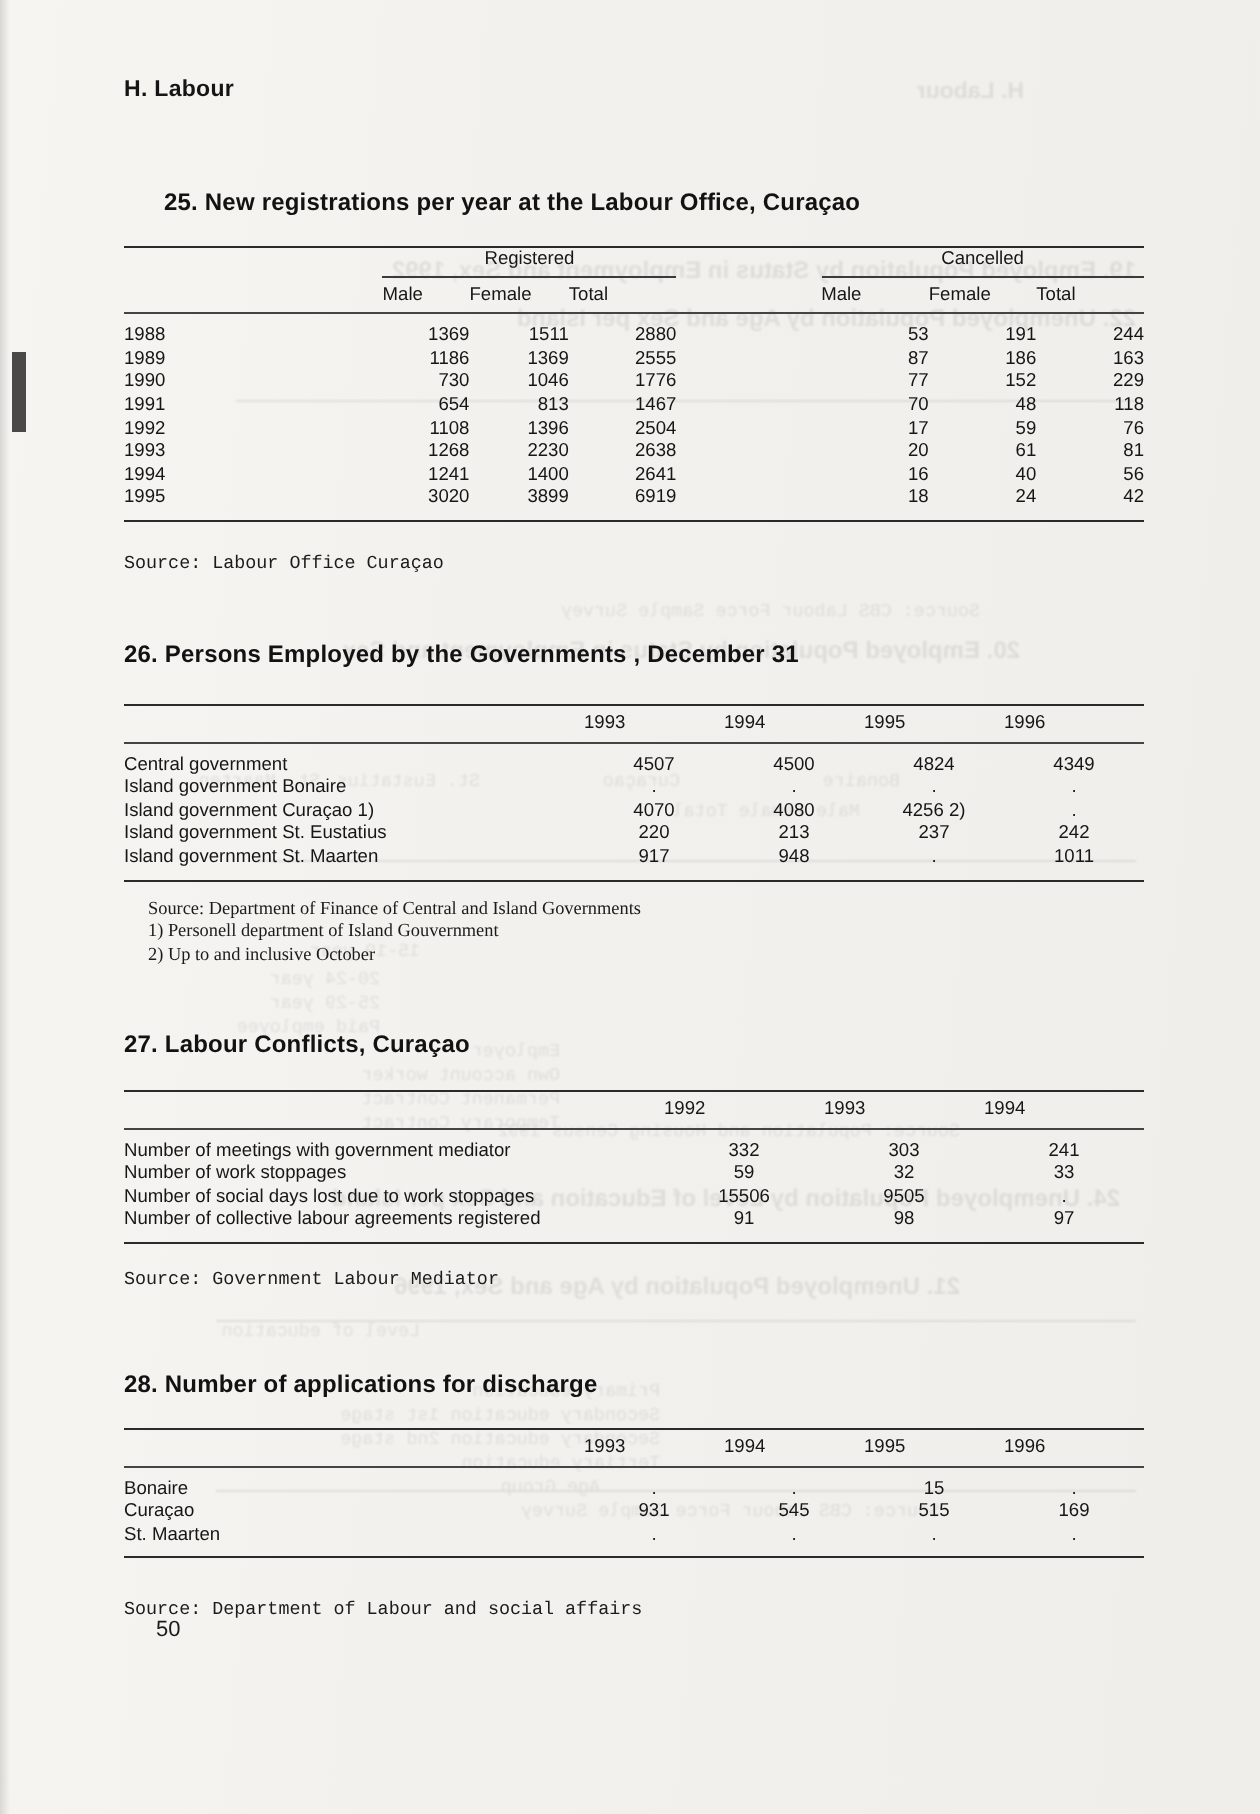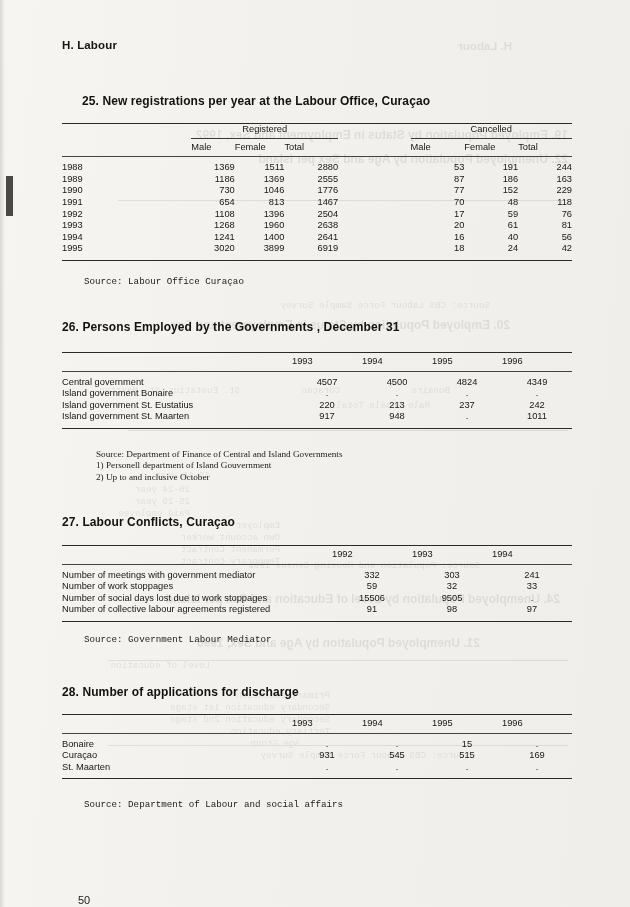--- a/index.html
+++ b/index.html
@@ -83,21 +83,20 @@
     font-weight: bold;
     color: #121212;
     letter-spacing: .1px;
   }
   .src {
     font-family: "Liberation Mono", monospace;
     font-size: 9.2px;
     color: #1b1b1b;
     line-height: 11.4px;
     white-space: pre;
-    margin-left: 22px;
   }
   .page-no {
     font-size: 11px;
     color: #1b1b1b;
     font-weight: normal;
   }
 
   
   table.dt {
     border-collapse: collapse;
@@ -267,21 +266,21 @@
         <td class="num">1396</td>
         <td class="num">2504</td>
         <td></td>
         <td class="num">17</td>
         <td class="num">59</td>
         <td class="num">76</td>
       </tr>
       <tr>
         <td class="lbl">1993</td>
         <td class="num">1268</td>
-        <td class="num">1960</td>
+        <td class="num">2230</td>
         <td class="num">2638</td>
         <td></td>
         <td class="num">20</td>
         <td class="num">61</td>
         <td class="num">81</td>
       </tr>
       <tr>
         <td class="lbl">1994</td>
         <td class="num">1241</td>
         <td class="num">1400</td>
@@ -354,20 +353,27 @@
         <td class="ctr">4349</td>
       </tr>
       <tr>
         <td class="lbl">Island government Bonaire</td>
         <td class="ctr">.</td>
         <td class="ctr">.</td>
         <td class="ctr">.</td>
         <td class="ctr">.</td>
       </tr>
       <tr>
+        <td class="lbl">Island government Curaçao 1)</td>
+        <td class="ctr">4070</td>
+        <td class="ctr">4080</td>
+        <td class="ctr">4256 2)</td>
+        <td class="ctr">.</td>
+      </tr>
+      <tr>
         <td class="lbl">Island government St. Eustatius</td>
         <td class="ctr">220</td>
         <td class="ctr">213</td>
         <td class="ctr">237</td>
         <td class="ctr">242</td>
       </tr>
       <tr>
         <td class="lbl">Island government St. Maarten</td>
         <td class="ctr">917</td>
         <td class="ctr">948</td>
@@ -513,16 +519,16 @@
             <td colspan="5"></td>
           </tr>
       <tr class="rule-bot">
             <td colspan="5" style="height:0"></td>
           </tr>
     </tbody>
       </table>
 
     <div class="src" style="position:absolute; left:0; top:799px;">Source: Department of Labour and social affairs</div>
 
-    <div class="page-no" style="position:absolute; left:-4px; top:894px;padding-left:20px;">50</div>
+    <div class="page-no" style="position:absolute; left:-4px; top:809px;padding-left:20px;">50</div>
 
   </div>
 </div>
 
 </body></html>

